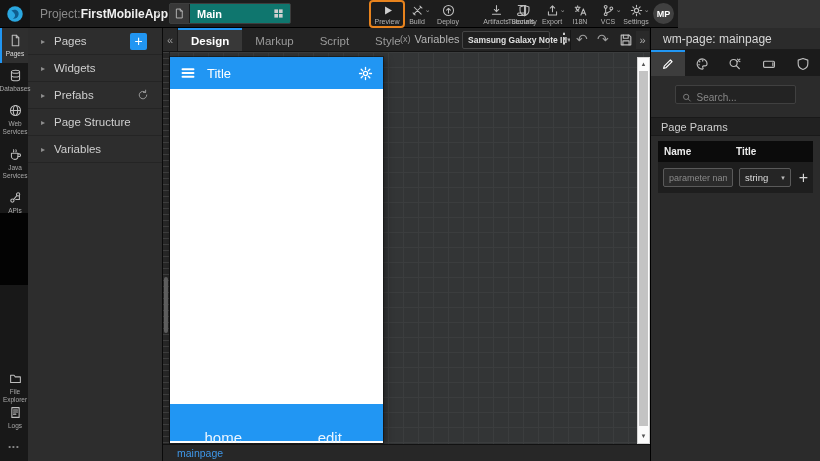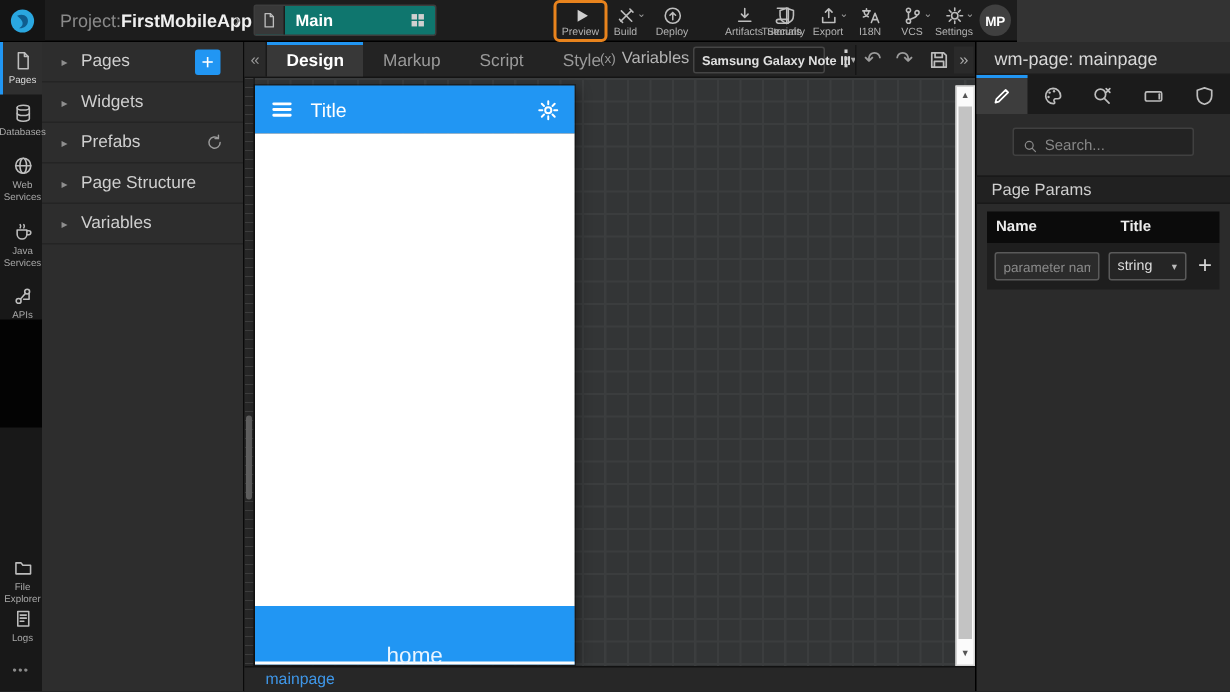--- a/index.html
+++ b/index.html
@@ -97,21 +97,21 @@
   .rightpanel { left: 650px; top: 28px; width: 170px; height: 433px; background: #2b2b2b; border-left: 1px solid #000; z-index: 10; }
   .rp-header { height: 22px; display: flex; align-items: center; padding-left: 12px; color: #d8d8d8; font-size: 12px; border-bottom: 1px solid #1c1c1c; }
   .rp-tabs { height: 26px; background: #1b1b1b; display: flex; }
   .rtab { flex: 1; display: flex; align-items: center; justify-content: center; border-top: 2px solid transparent; cursor: pointer; }
   .rtab.active { background: #3d3d3d; border-top-color: #2196f3; }
   .rp-search { margin: 9px 24px 0; height: 19px; background: #232323; border: 1px solid #404040; border-radius: 2px; display: flex; align-items: flex-end; padding: 0 6px; gap: 5px; }
   .rp-search input { background: transparent; border: none; outline: none; color: #bbb; font-size: 10px; width: 100%; font-family: "Liberation Sans", sans-serif; }
   .rp-search input::placeholder { color: #878787; }
   .pp-header { margin-top: 13px; height: 19px; background: #212121; border-top: 1px solid #191919; border-bottom: 1px solid #191919; display: flex; align-items: center; padding-left: 10px; color: #cfcfcf; font-size: 11px; }
   .pp-table { margin: 5px 7px 0; }
-  .pp-thead { display: flex; background: #0b0b0b; height: 21px; align-items: center; color: #ececec; font-size: 10px; font-weight: bold; gap: 11px; }
+  .pp-thead { display: flex; background: #0b0b0b; height: 21px; align-items: center; color: #ececec; font-size: 10px; font-weight: bold; }
   .pp-th-name { width: 78px; padding-left: 6px; }
   .pp-th-type { flex: 1; }
   .pp-row { display: flex; align-items: center; background: #1e1e1e; padding: 6px 5px; gap: 6px; }
   .pp-input { width: 70px; height: 19px; background: #2b2b2b; border: 1px solid #5a5a5a; border-radius: 2px; color: #bbb; font-size: 9px; padding: 0 5px; outline: none; font-family: "Liberation Sans", sans-serif; }
   .pp-input::placeholder { color: #8a8a8a; }
   .pp-select { width: 52px; height: 19px; background: #252525; border: 1px solid #5a5a5a; border-radius: 2px; display: flex; align-items: center; justify-content: space-between; padding: 0 5px; cursor: pointer; }
   .pp-select-text { color: #ddd; font-size: 9.5px; }
   .pp-select-caret { color: #bbb; font-size: 7px; }
   .pp-plus { color: #d5d5d5; font-size: 16px; font-weight: 300; margin-left: 2px; cursor: pointer; line-height: 1; }
 </style>
@@ -402,20 +402,26 @@
         </span>
       </div>
       <div class="phone-content"></div>
       <div class="phone-footer">
         <div class="nav-item">
           <svg viewBox="0 0 16 16" width="15" height="15">
               <path d="M2.6 8.4 L8 3.6 l5.4 4.8 v5 H9.8 V9.8 H6.2 v3.6 H2.6z" fill="#dceefd"></path>
             </svg>
           <span class="nlbl">home</span>
         </div>
+        <div class="nav-item">
+          <svg viewBox="0 0 16 16" width="15" height="15">
+              <path d="M10.6 3.2l2.2 2.2 M3.4 10.4l7-7 2.2 2.2-7 7L3 13z" fill="none" stroke="#dceefd" stroke-width="1.3" stroke-linejoin="round"></path>
+            </svg>
+          <span class="nlbl">edit</span>
+        </div>
       </div>
     </div>
 
     <div class="vscroll">
       <div class="vs-up">▲</div>
       <div class="vs-thumb"></div>
       <div class="vs-down">▼</div>
     </div>
   </div>
 

